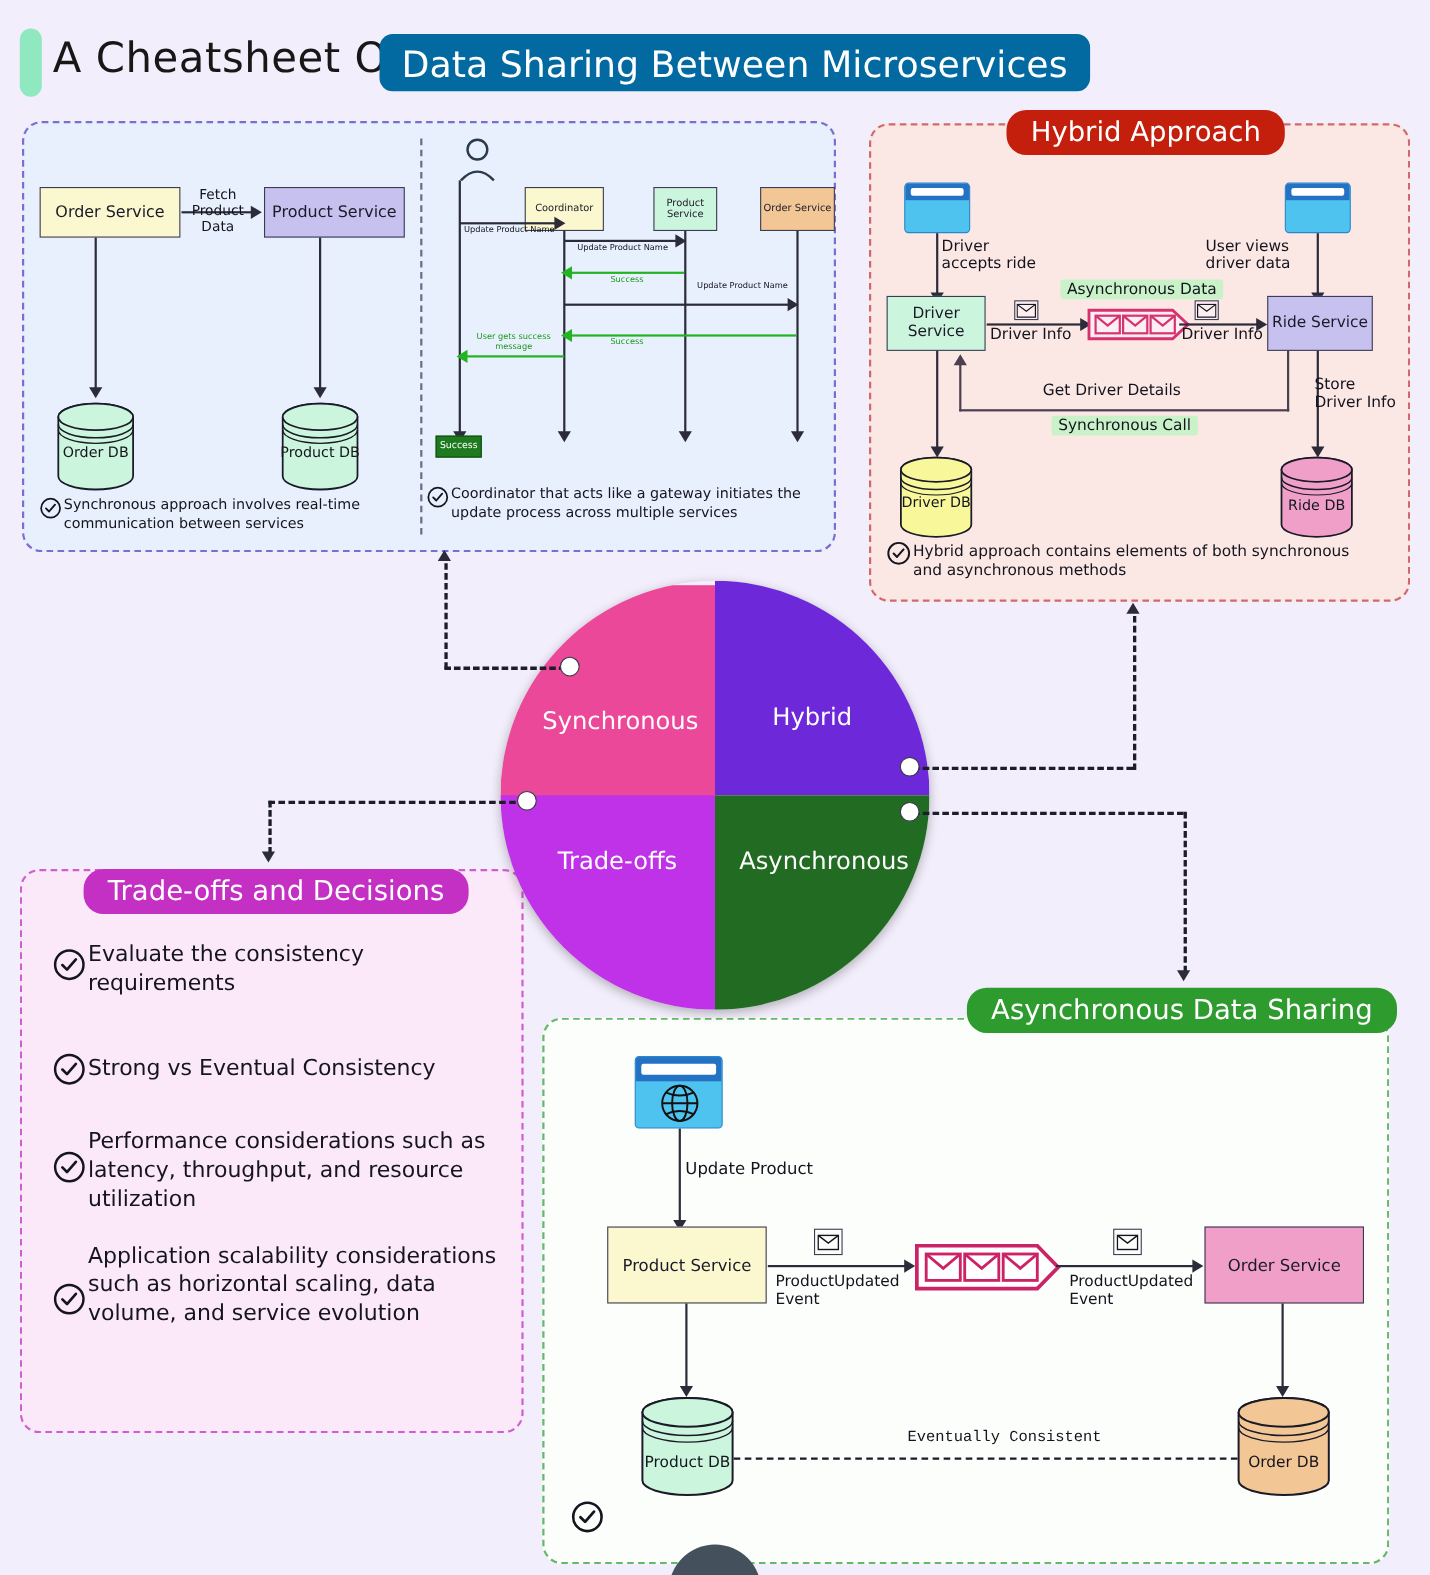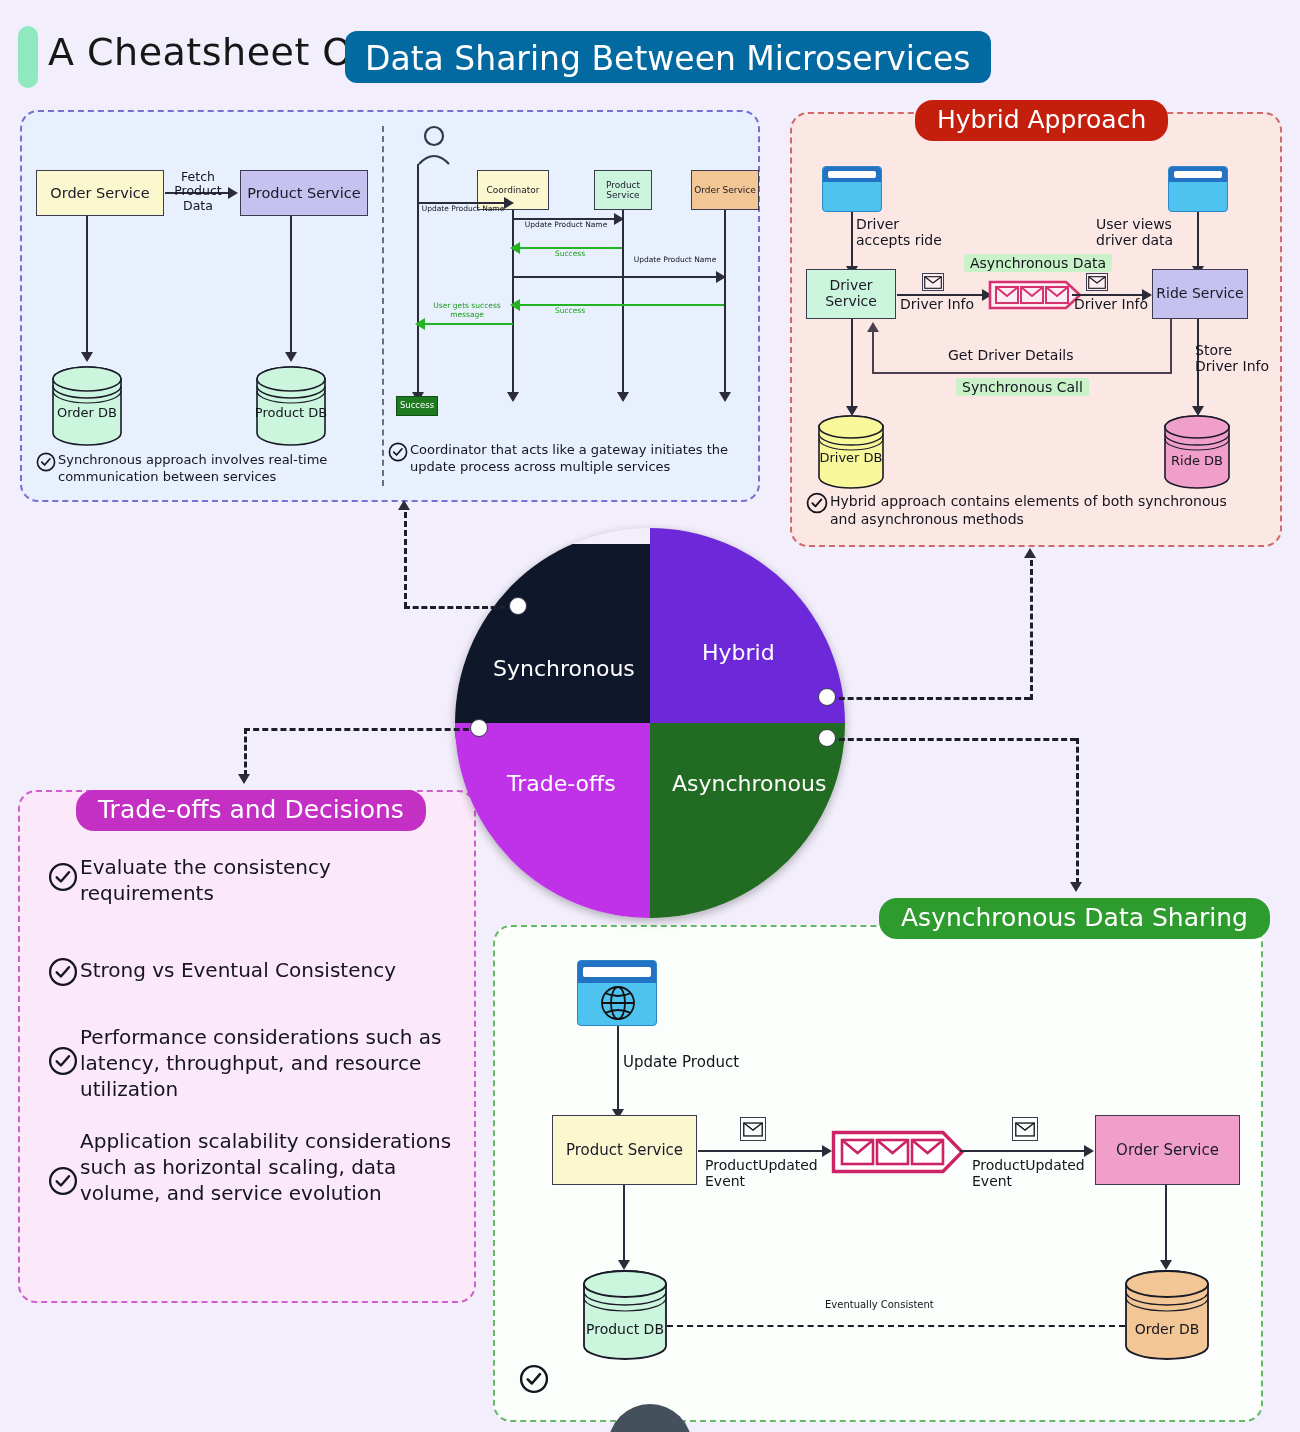--- a/index.html
+++ b/index.html
@@ -89,21 +89,21 @@
   .browser { position:absolute; border-radius:4px; overflow:hidden;
     background:#4fc3ef; border:1px solid #2a86c8; }
   .browser .bar { height:34%; background:#2372c4; display:flex; align-items:center; padding:0 5px; }
   .browser .bar i { display:block; width:100%; height:47%; background:#fff; border-radius:2px; }
 
   
   #pie-wrap { position:absolute; left:455px; top:528px; width:390px; height:390px; }
   #pie { position:absolute; inset:0; border-radius:50%;
     box-shadow:0 3px 10px rgba(0,0,0,.28); overflow:hidden; }
   .quad { position:absolute; width:50%; height:50%; }
-  #q-sync { left:0; top:16px; background:#0f172a;text-align:right; }
+  #q-sync { left:0; top:4px; background:#ec4899;text-align:right; }
   #q-hyb  { right:0; top:0; background:#6d28d9; }
   #q-trade{ left:0; bottom:0; background:#c032e8; }
   #q-async{ right:0; bottom:0; background:#226b22; }
   .quad span { position:absolute; color:#fff; font-size:22px; white-space:nowrap; }
   #q-sync span  { left:38px;  top:112px; }
   #q-hyb  span  { left:52px;  top:112px; }
   #q-trade span { left:52px;  top:48px; }
   #q-async span { left:22px;  top:48px; }
   .dot { position:absolute; width:18px; height:18px; border-radius:50%;
     background:#fff; border:1.5px solid #3a3a4a; z-index:6; }
@@ -512,21 +512,21 @@
       <svg width="88" height="92" viewBox="0 0 88 92">
         <path d="M3 15 a41 13 0 0 1 82 0 v62 a41 13 0 0 1 -82 0 z" fill="#f3c795" stroke="#1a1a28" stroke-width="1.8"></path>
         <ellipse cx="44" cy="15" rx="41" ry="13" fill="#f3c795" stroke="#1a1a28" stroke-width="1.8"></ellipse>
         <path d="M3 23 a41 13 0 0 0 82 0" fill="none" stroke="#1a1a28" stroke-width="1.4"></path>
         <path d="M3 29 a41 13 0 0 0 82 0" fill="none" stroke="#1a1a28" stroke-width="1.2"></path>
       </svg>
       <div class="label" style="font-size:14px;top:66%;">Order DB</div>
     </div>
 
     <div style="position:absolute;left:172px;top:398px;width:458px;height:0;border-top:2.2px dashed #1a1a28;"></div>
-    <div class="edgelabel" style="left:330px;top:372px;font-size:10px;">
+    <div class="edgelabel" style="left:330px;top:372px;font-size:14px;font-family:Liberation Mono, monospace;">
       <span>Eventually Consistent</span>
     </div>
 
     <div class="checkrow" style="left:24px;top:437px;width:700px;align-items:center;">
       <span class="checkicon">
         <svg width="30" height="30" viewBox="0 0 20 20">
             <circle cx="10" cy="10" r="8.6" fill="none" stroke="#15151f" stroke-width="1.6"></circle>
             <path d="M5.8 10.2 l2.8 2.8 l5.4 -6.2" fill="none" stroke="#15151f" stroke-width="1.7" stroke-linecap="round" stroke-linejoin="round"></path>
           </svg>
       </span>

